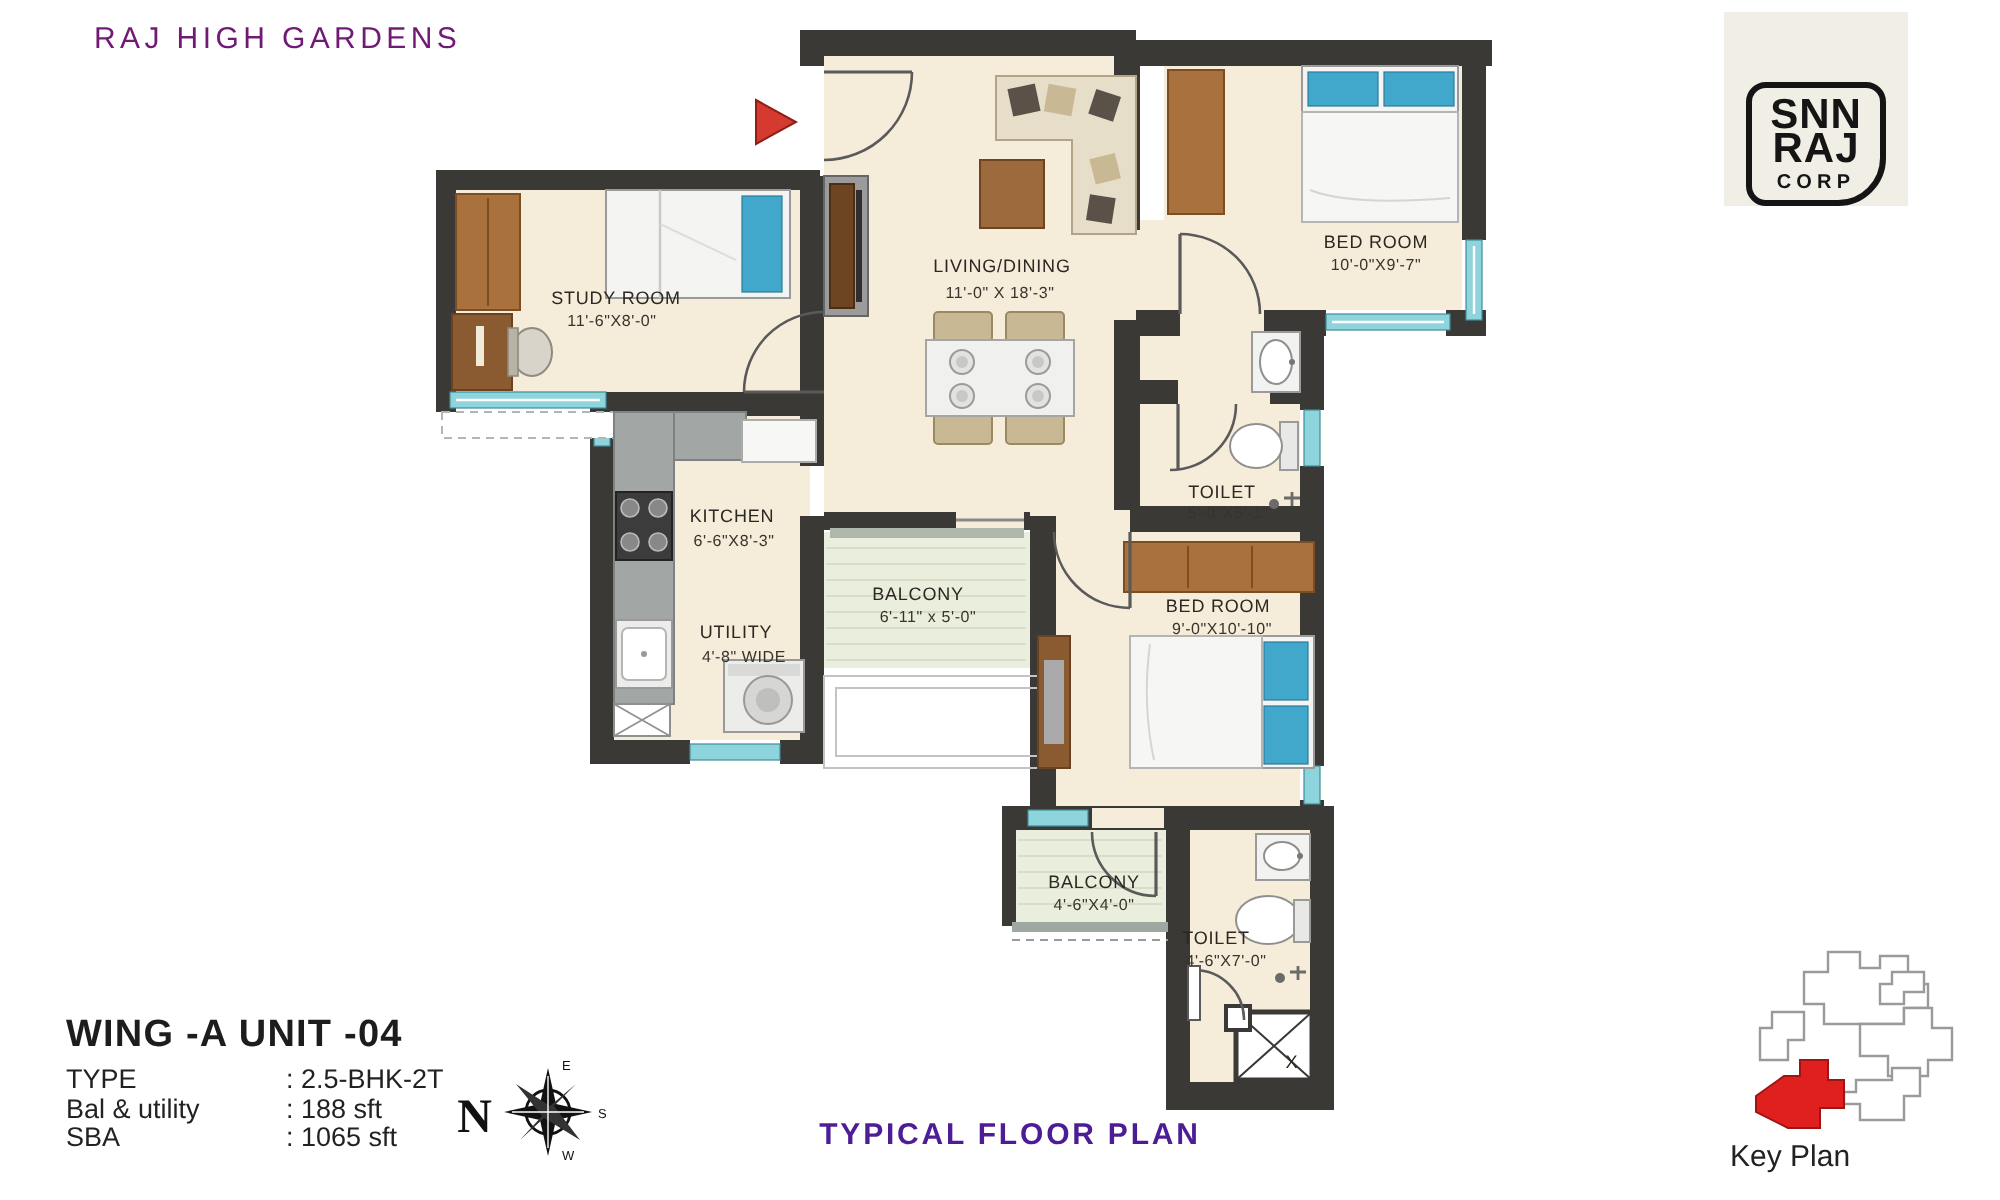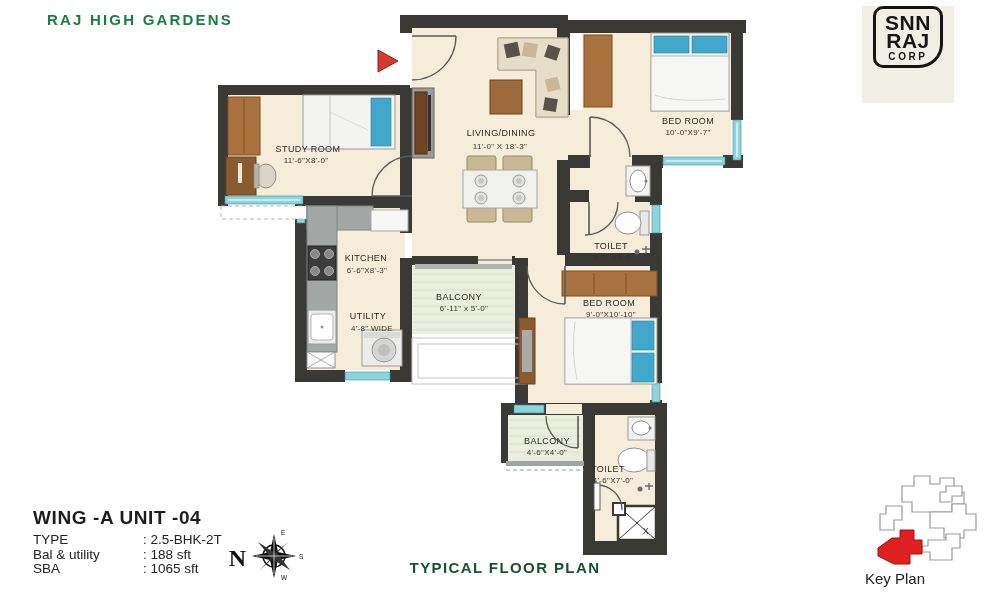--- a/index.html
+++ b/index.html
@@ -1,32 +1,32 @@
 <!DOCTYPE html>
 <html><head>
 <meta charset="utf-8">
 <style>
   html,body{margin:0;padding:0}
   body{width:1000px;height:600px;position:relative;background:#ffffff;
        font-family:"Liberation Sans",sans-serif;overflow:hidden}
   .abs{position:absolute}
-  #title{left:47px;top:11px;font-size:15px;font-weight:700;letter-spacing:2.2px;color:#15803d}
+  #title{left:47px;top:11px;font-size:15px;font-weight:400;letter-spacing:2.2px;color:#701a75}
   #logo{left:862px;top:6px;width:92px;height:97px;background:#f1efe5;
-        display:flex;align-items:flex-start;justify-content:center}
+        display:flex;align-items:flex-end;justify-content:center}
   #logo-inner{border:3px solid #151515;border-radius:10px 10px 24px 10px;
               padding:5px 9px 3px;text-align:center;color:#151515}
   #logo-inner .big{font-size:21px;font-weight:700;line-height:.84;letter-spacing:.5px}
   #logo-inner .small{font-size:10px;font-weight:700;letter-spacing:2.6px;margin-top:2px}
   #plan-svg{left:0;top:0}
   #info{left:33px;top:507px;color:#1d1d1d}
   #info .wing{font-size:19px;font-weight:700;letter-spacing:.6px;margin-bottom:4px}
   .inforow{display:flex;font-size:13.5px;line-height:14.6px;color:#222}
   .inforow .lbl{width:110px}
   #caption{left:380px;top:559px;width:250px;text-align:center;
-           font-size:15px;font-weight:700;letter-spacing:1.4px;color:#14532d}
+           font-size:15px;font-weight:700;letter-spacing:1.4px;color:#4c1d95}
   #keyplan-label{left:865px;top:570px;width:130px;font-size:15px;color:#222}
   
   .wall{fill:#3a3936}
   .floor{fill:#f5ecd9}
   .bfloor{fill:#eaeedd}
   .win{fill:#8ed4dc;stroke:#3e8d98;stroke-width:.6}
   .brown{fill:#a9713e;stroke:#7c4e22;stroke-width:1}
   .dbrown{fill:#8a5a30;stroke:#6b421f;stroke-width:1}
   .whitef{fill:#f4f4f2;stroke:#9a9a9a;stroke-width:1}
   .blue{fill:#41a7cb;stroke:#2b7c9b;stroke-width:.6}

